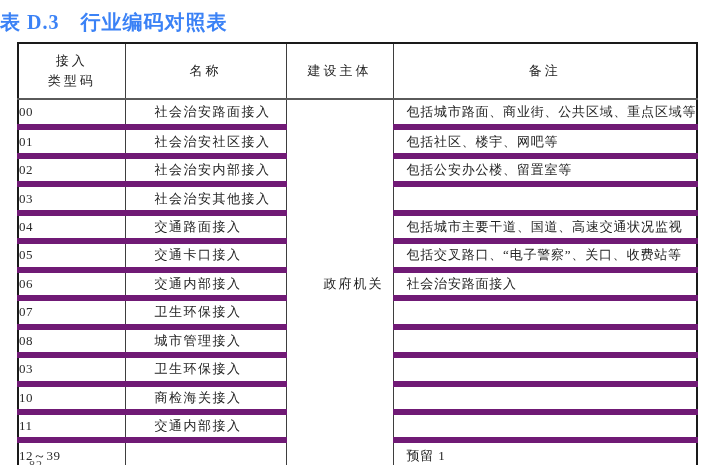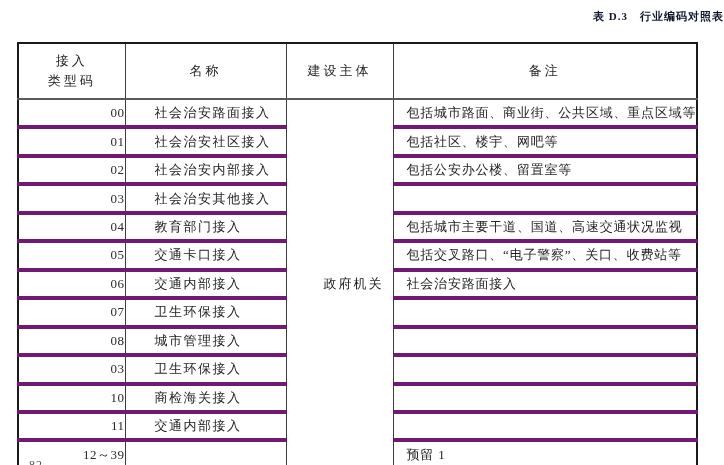--- a/index.html
+++ b/index.html
@@ -10,25 +10,25 @@
     position: relative;
     overflow: hidden;
     font-family: "Liberation Serif", "DejaVu Serif", serif;
     color: #2e2e2e;
   }
   .doc-title {
     position: absolute;
     top: 9px;
     left: 0;
     width: 724px;
-    text-align: right;
-    font-size: 11px;
+    text-align: left;
+    font-size: 20px;
     font-weight: bold;
     letter-spacing: 1px;
-    color: #0f172a;
+    color: #3b82f6;
   }
   table.code-table {
     position: absolute;
     left: 17px;
     top: 42px;
     width: 679px;
     height: 428px;
     border-collapse: collapse;
     table-layout: fixed;
     border: 2px solid #1a1a1a;
@@ -44,26 +44,26 @@
   .code-table thead th {
     border-bottom: 2px solid #5a5a5a;
     font-weight: normal;
     text-align: center;
     letter-spacing: 3px;
     color: #232323;
     height: 56px;
     line-height: 1.55;
   }
   .code-table tbody td {
-    border-top: 4px solid #701a75;
+    border-top: 6px solid #701a75;
     height: 26px;
   }
   .code-table tbody tr:first-child td { border-top: none; }
   td.cell-code {
-    text-align: right;
+    text-align: left;
     letter-spacing: 0.5px;
     color: #2a2a2a;
   }
   td.cell-name {
     text-align: left;
     padding-left: 29px;
     letter-spacing: 1.5px;
     color: #232323;
   }
   td.cell-builder {
@@ -130,21 +130,21 @@
       <td class="cell-name">社会治安内部接入</td>
       <td class="cell-remark">包括公安办公楼、留置室等</td>
     </tr>
     <tr>
       <td class="cell-code">03</td>
       <td class="cell-name">社会治安其他接入</td>
       <td class="cell-remark"></td>
     </tr>
     <tr>
       <td class="cell-code">04</td>
-      <td class="cell-name">教育部门接入</td>
+      <td class="cell-name">交通路面接入</td>
       <td class="cell-remark">包括城市主要干道、国道、高速交通状况监视</td>
     </tr>
     <tr>
       <td class="cell-code">05</td>
       <td class="cell-name">交通卡口接入</td>
       <td class="cell-remark">包括交叉路口、“电子警察”、关口、收费站等</td>
     </tr>
     <tr>
       <td class="cell-code">06</td>
       <td class="cell-name">交通内部接入</td>

